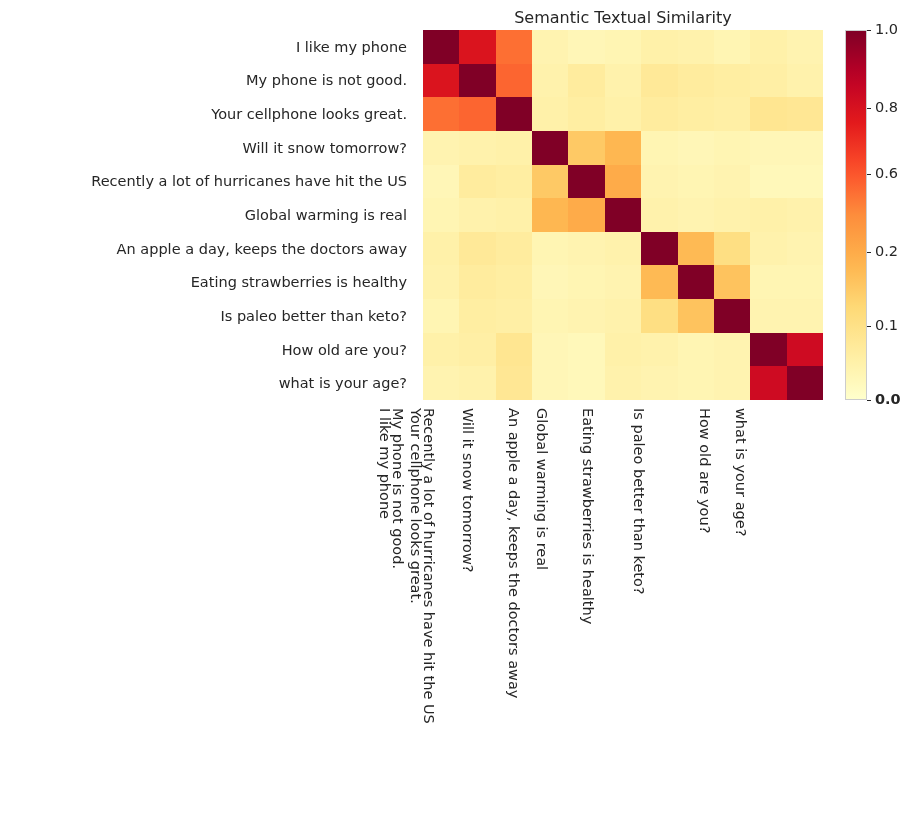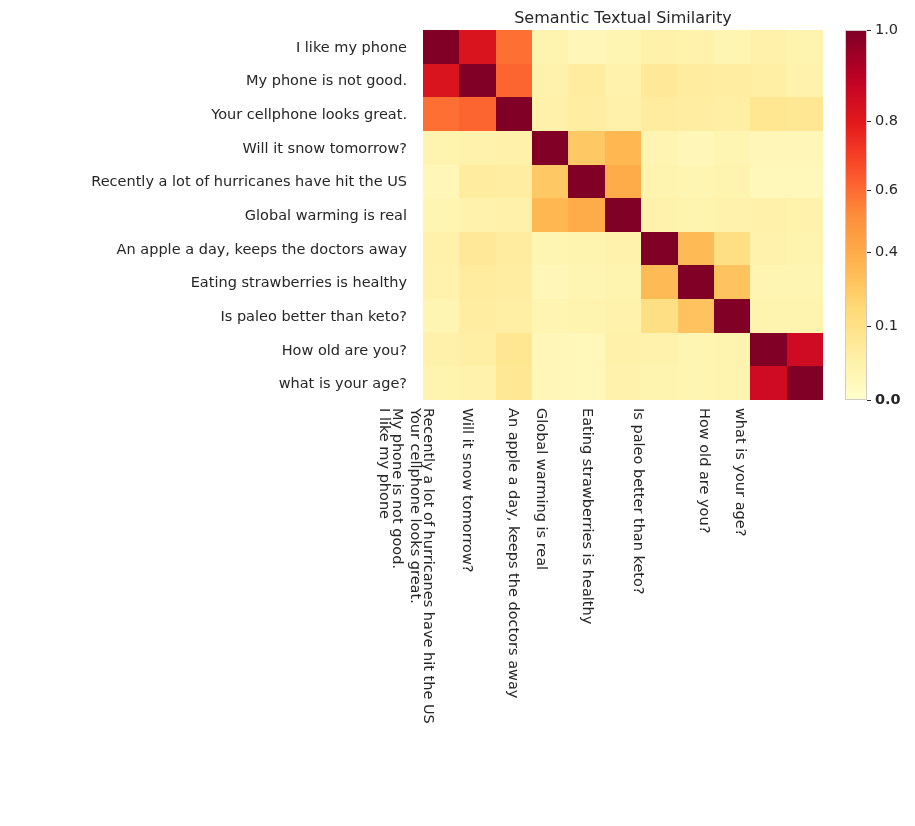--- a/index.html
+++ b/index.html
@@ -320,31 +320,31 @@
         <div class="x-label">what is your age?</div>
       </div>
     </div>
 
   <div id="colorbar-wrap">
     <div id="colorbar" style="background: linear-gradient(to top, rgb(255, 255, 204) 0%, rgb(255, 248, 186) 5%, rgb(255, 241, 169) 10%, rgb(255, 233, 152) 15%, rgb(254, 225, 135) 20%, rgb(254, 217, 118) 25%, rgb(254, 201, 101) 30%, rgb(254, 186, 84) 35%, rgb(254, 171, 73) 40%, rgb(253, 156, 66) 45%, rgb(253, 141, 60) 50%, rgb(253, 116, 53) 55%, rgb(252, 91, 46) 60%, rgb(247, 68, 39) 65%, rgb(237, 47, 34) 70%, rgb(227, 26, 28) 75%, rgb(212, 16, 32) 80%, rgb(197, 5, 36) 85%, rgb(177, 0, 38) 90%, rgb(152, 0, 38) 95%, rgb(128, 0, 38) 100%);"></div>
   <div class="cb-tick" style="top: 0px; text-decoration: underline;">
         <div class="tick-mark"></div>
         <div class="tick-text">1.0</div>
       </div>
-      <div class="cb-tick" style="top: 91px; text-align: center;">
+      <div class="cb-tick" style="top: 78px; text-align: center;">
         <div class="tick-mark"></div>
         <div class="tick-text">0.8</div>
       </div>
-      <div class="cb-tick" style="top: 160px; text-align: center;">
+      <div class="cb-tick" style="top: 144px; text-align: center;">
         <div class="tick-mark"></div>
         <div class="tick-text">0.6</div>
       </div>
       <div class="cb-tick" style="top: 222px;">
         <div class="tick-mark"></div>
-        <div class="tick-text">0.4</div>
+        <div class="tick-text">0.2</div>
       </div>
       <div class="cb-tick" style="top: 296px;">
         <div class="tick-mark"></div>
         <div class="tick-text">0.1</div>
       </div>
       <div class="cb-tick" style="top: 370px; font-weight: bold;">
         <div class="tick-mark"></div>
         <div class="tick-text">0.0</div>
       </div>
     </div>

